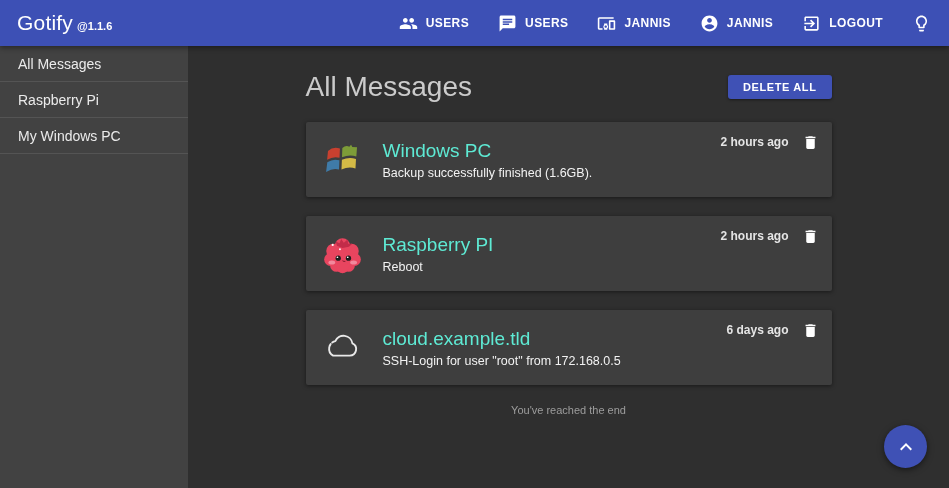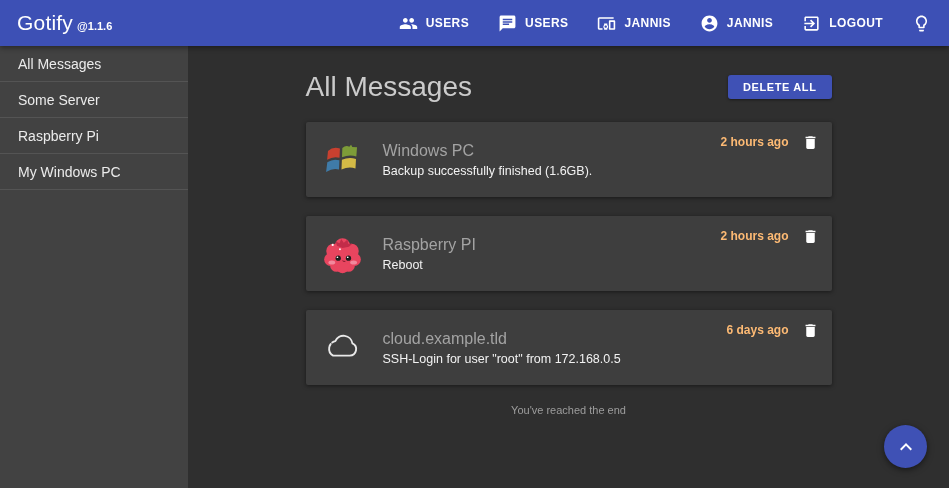--- a/index.html
+++ b/index.html
@@ -53,24 +53,24 @@
   }
 
   .messages { margin-top:19px; }
   .card {
     position:relative; height:75px; background:#3e3e3e; border-radius:2px;
     box-shadow:0 1px 4px rgba(0,0,0,.5); margin-bottom:19px;
     display:flex; align-items:center; padding:0 16px;
   }
   .card-icon { width:41px; height:41px; flex-shrink:0; margin-right:20px; }
   .card-icon svg { width:41px; height:41px; display:block; }
-  .card-title { font-size:16px; color:#a3a3a3; font-weight:400; }
+  .card-title { font-size:19px; color:#5eead4; font-weight:400; }
   .card-body { font-size:12.5px; color:#f2f2f2; margin-top:4px; }
   .card-meta { position:absolute; top:11px; right:13px; display:flex; align-items:flex-start; }
-  .card-time { font-size:12px; font-weight:bold; color:#fdba74; margin-right:13px; margin-top:2px; }
+  .card-time { font-size:12px; font-weight:bold; color:#e5e5e5; margin-right:13px; margin-top:2px; }
   .trash-btn { background:none; border:none; padding:0; cursor:pointer; }
   .trash-btn svg { width:17px; height:19px; fill:#fff; display:block; }
 
   .end-text { text-align:center; font-size:11px; color:#9d9d9d; margin-top:6px; }
 
   .fab {
     position:absolute; right:22px; bottom:20px; width:43px; height:43px;
     border-radius:50%; background:#3f51b5; border:none; cursor:pointer;
     display:flex; align-items:center; justify-content:center;
     box-shadow:0 2px 6px rgba(0,0,0,.5); z-index:15;
@@ -134,23 +134,20 @@
               <path d="M9 21c0 .55.45 1 1 1h4c.55 0 1-.45 1-1v-1H9v1zm3-19C8.14 2 5 5.14 5 9c0 2.38 1.19 4.47 3 5.74V17c0 .55.45 1 1 1h6c.55 0 1-.45 1-1v-2.26c1.81-1.27 3-3.36 3-5.74 0-3.86-3.14-7-7-7zm2.85 11.1l-.85.6V16h-4v-2.3l-.85-.6A4.997 4.997 0 0 1 7 9c0-2.76 2.24-5 5-5s5 2.24 5 5c0 1.63-.8 3.16-2.15 4.1z"></path>
             </svg>
           </span>
       </div>
     </nav>
   </header>
 
   <aside class="sidebar">
     <div class="side-item">
       <span>All Messages</span>
-    </div>
-    <div class="side-item">
-      <span>Some Server</span>
     </div>
     <div class="side-item">
       <span>Raspberry Pi</span>
     </div>
     <div class="side-item">
       <span>My Windows PC</span>
     </div>
   </aside>
 
   <main class="main">

